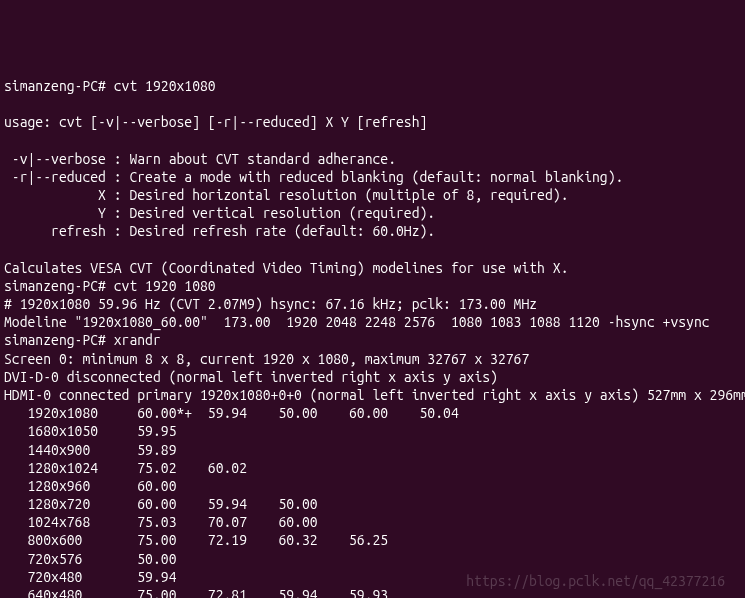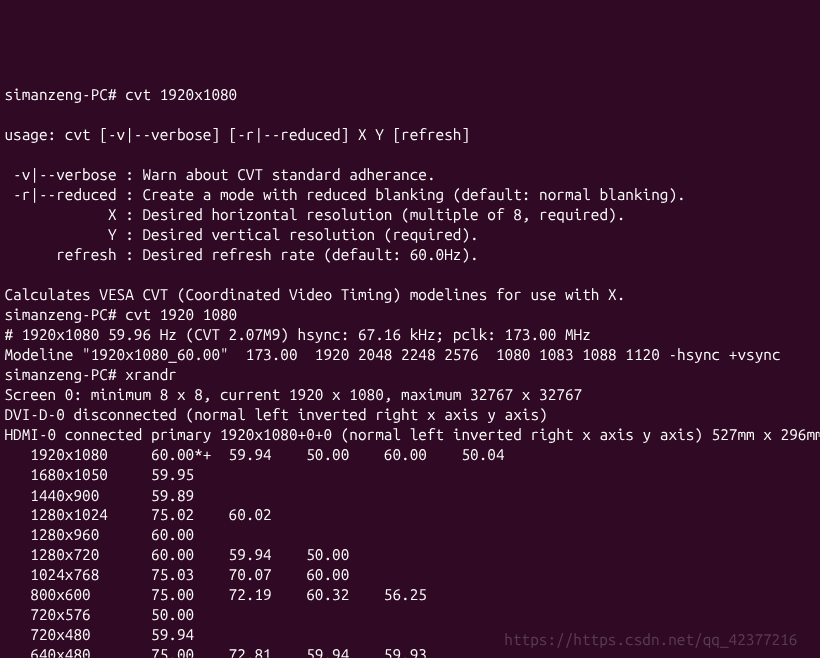--- a/index.html
+++ b/index.html
@@ -60,16 +60,16 @@
    1280x1024     75.02    60.02  
    1280x960      60.00  
    1280x720      60.00    59.94    50.00  
    1024x768      75.03    70.07    60.00  
    800x600       75.00    72.19    60.32    56.25  
    720x576       50.00  
    720x480       59.94  
    640x480       75.00    72.81    59.94    59.93  
 DP-0 disconnected (normal left inverted right x axis y axis)
 DP-1 disconnected (normal left inverted right x axis y axis)</div>
-<div class="watermark">https://https.csdn.net/qq_42377216</div>
+<div class="watermark">https://blog.pclk.net/qq_42377216</div>
 
 
 
 
 </body></html>

